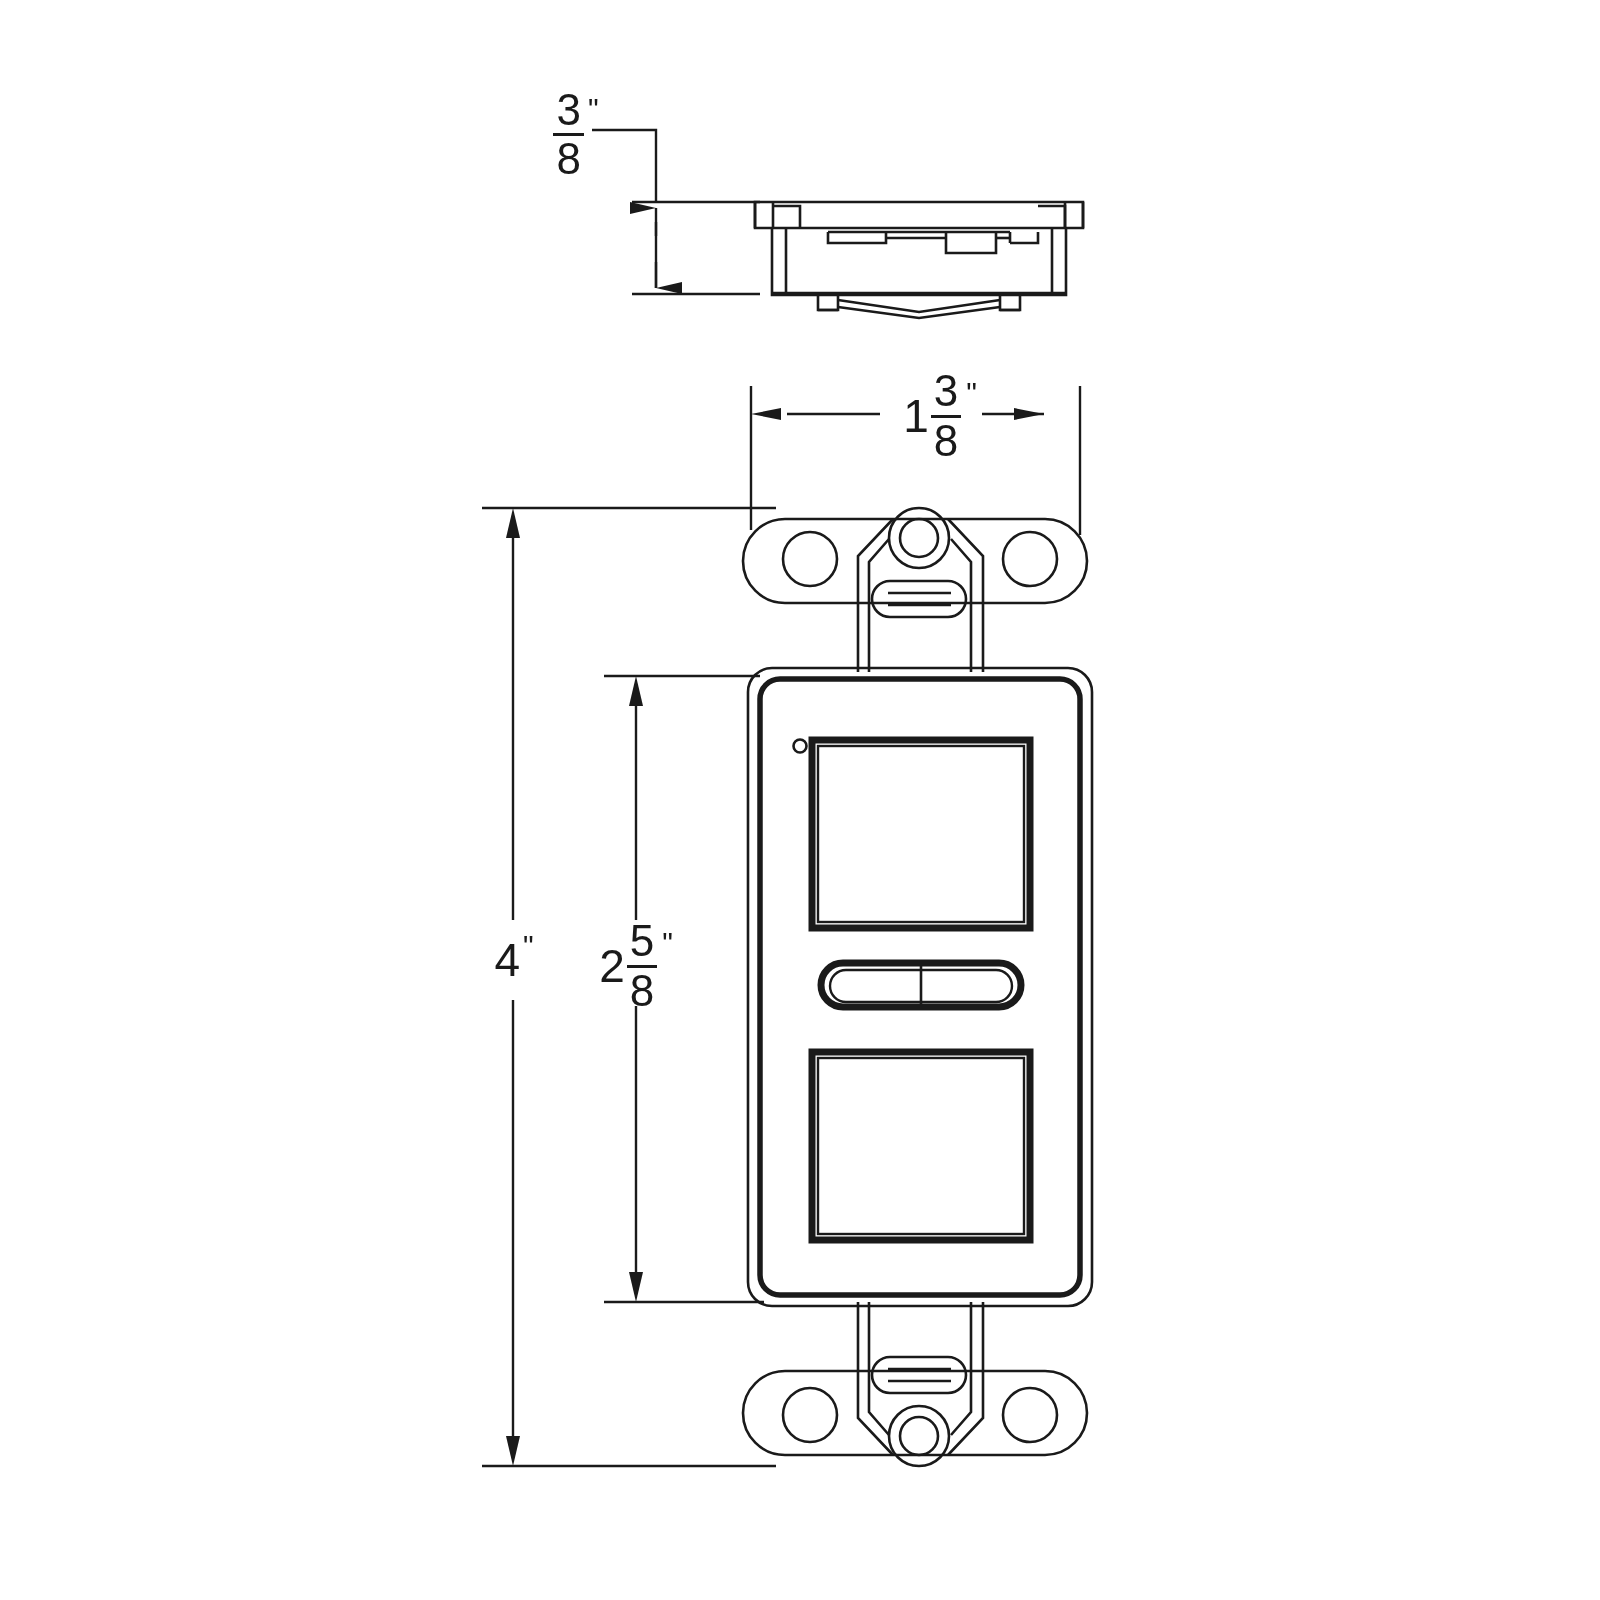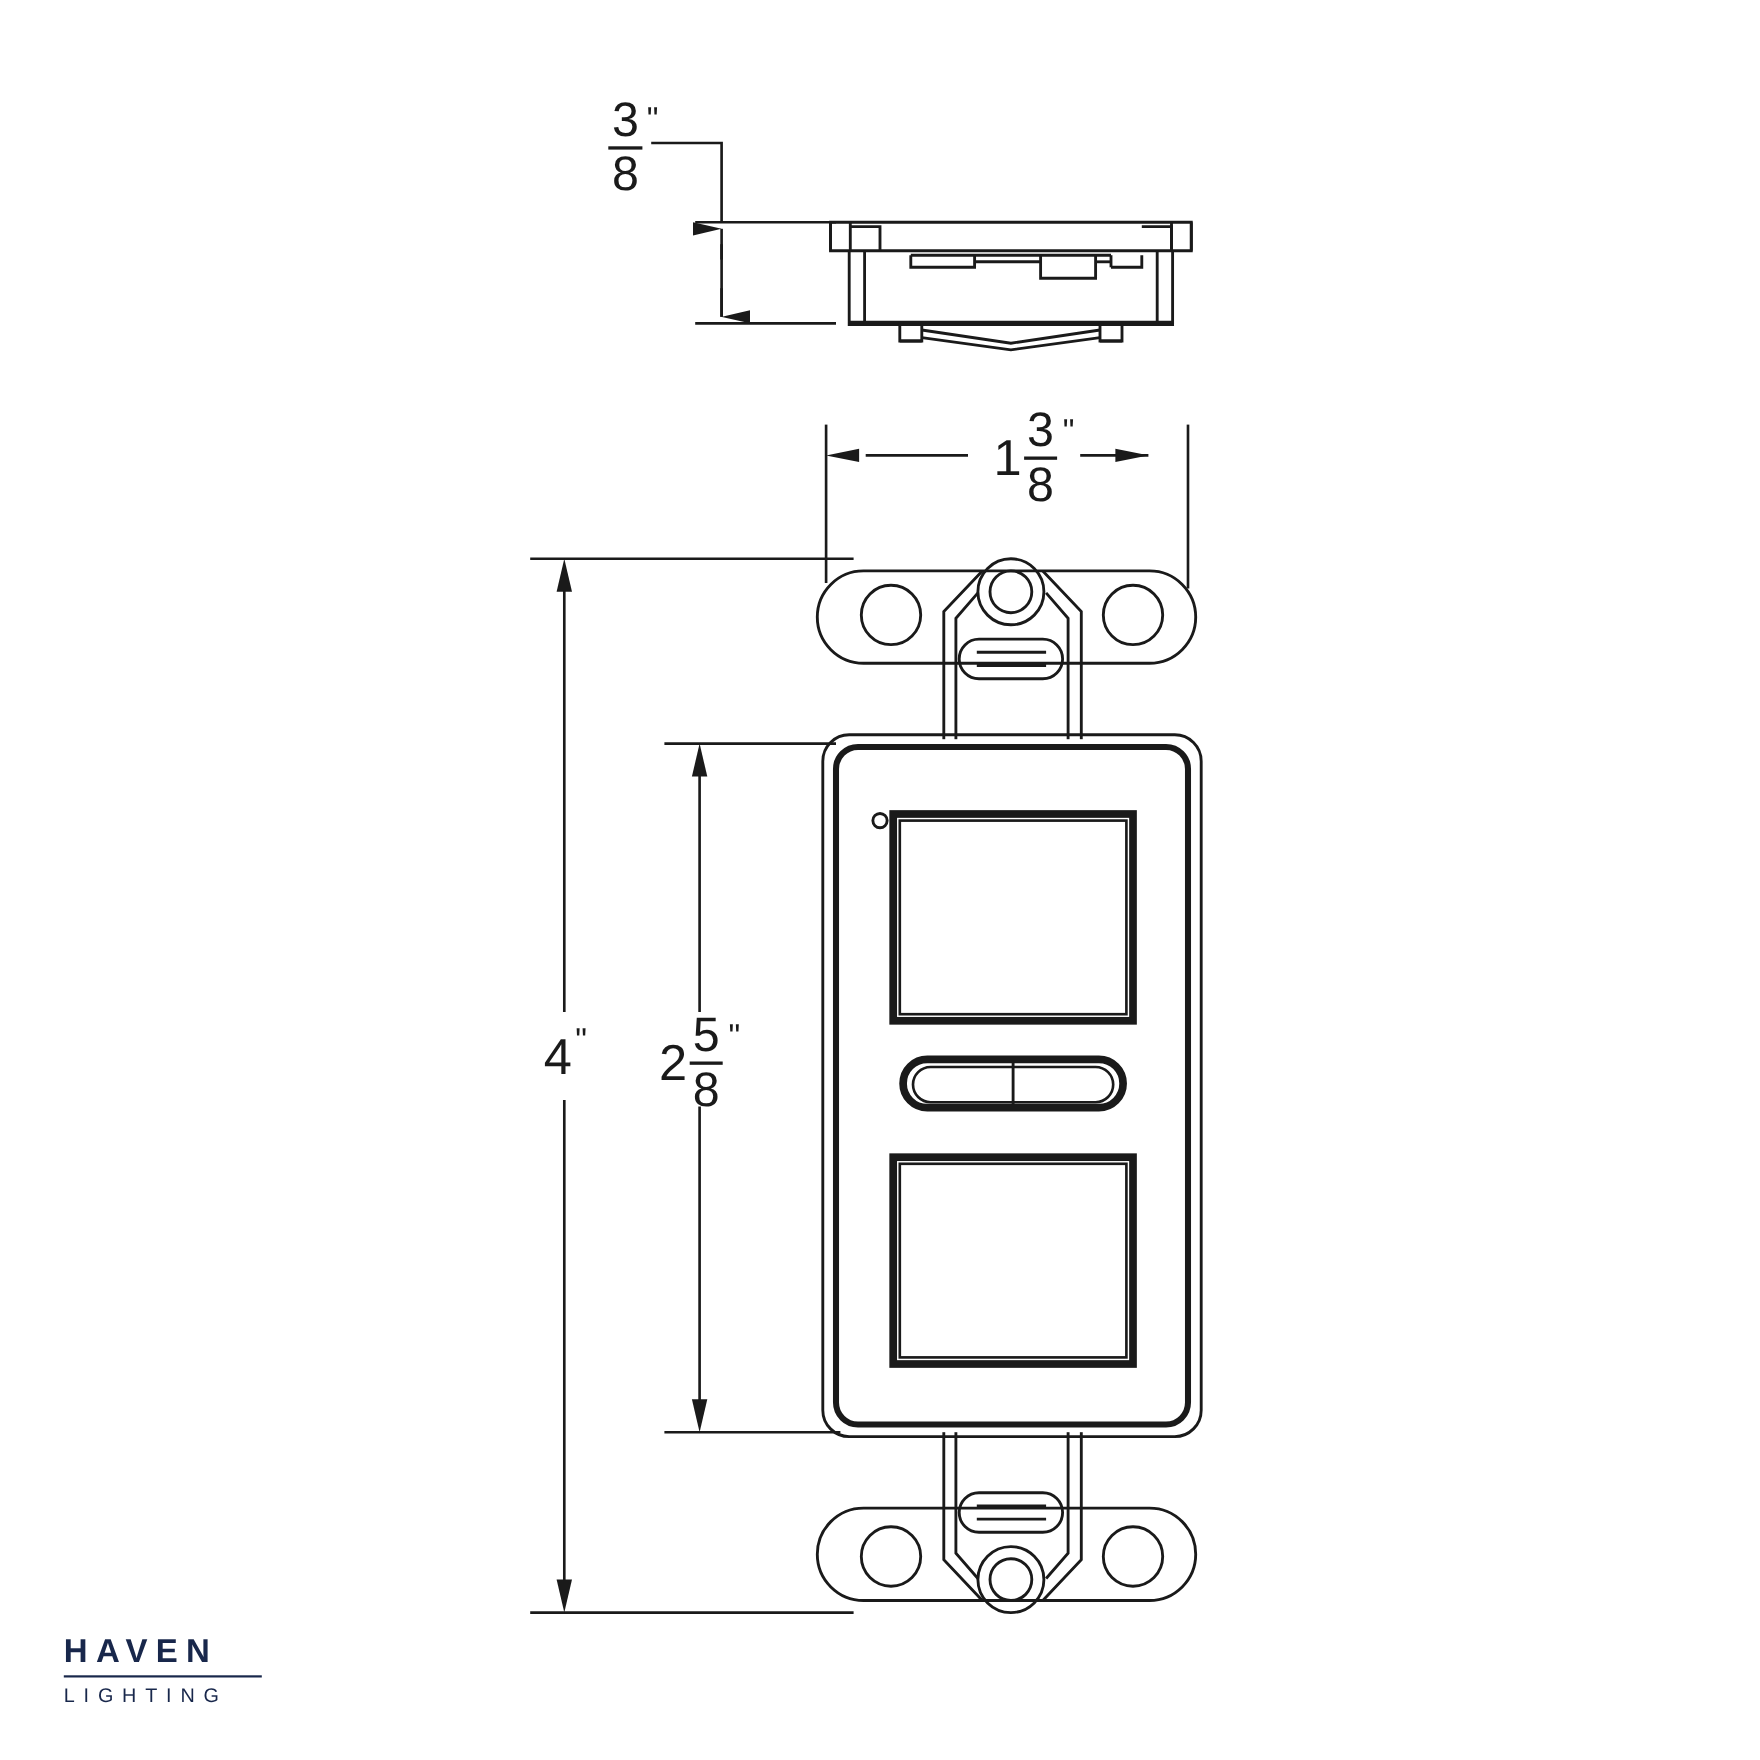--- a/index.html
+++ b/index.html
@@ -348,19 +348,14 @@
   <div class="dim-label" id="dim-plate" style="left:570px; top:922px; width:132px; height:88px;">
     <span class="dim-whole">2</span>
     <span class="dim-frac">
       <span class="num">5</span>
       <span class="bar"></span>
       <span class="den">8</span>
     </span>
     <span class="dim-inch-mid">"</span>
   </div>
 
-  <div id="logo">
-    <div class="logo-word">HAVEN</div>
-    <div class="logo-rule"></div>
-    <div class="logo-sub">LIGHTING</div>
-  </div>
 
 </div>
 
 </body></html>

